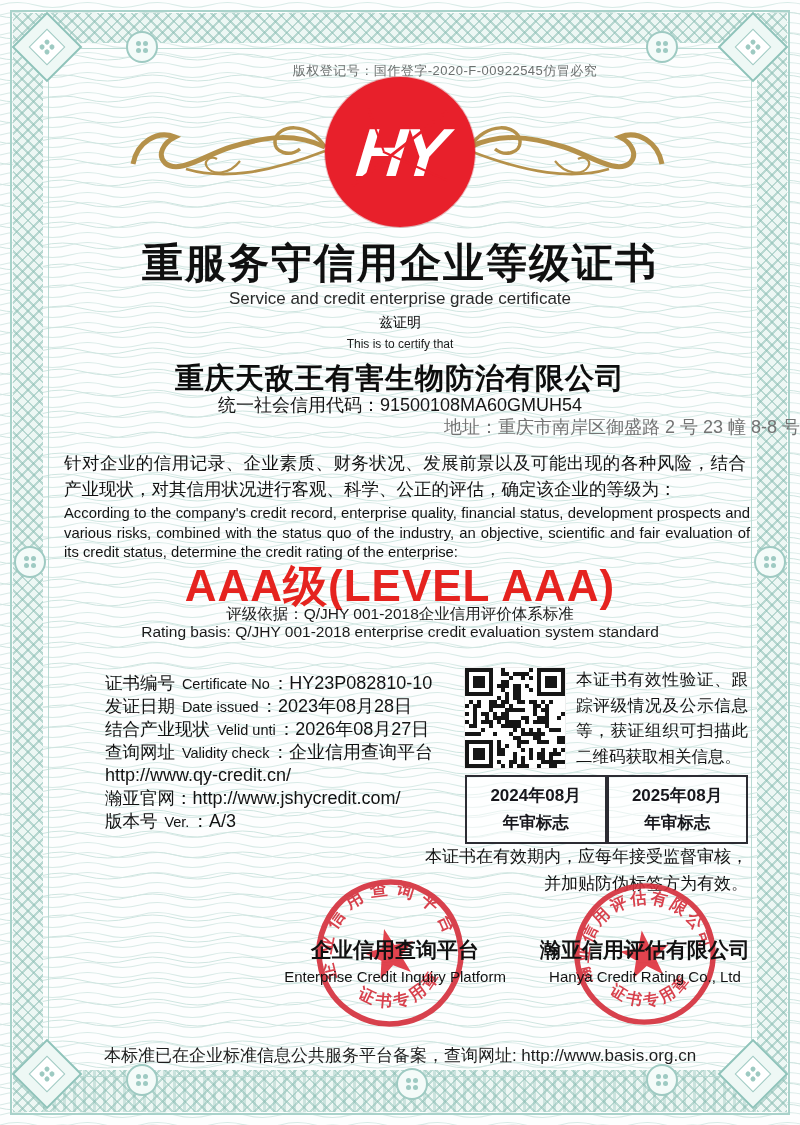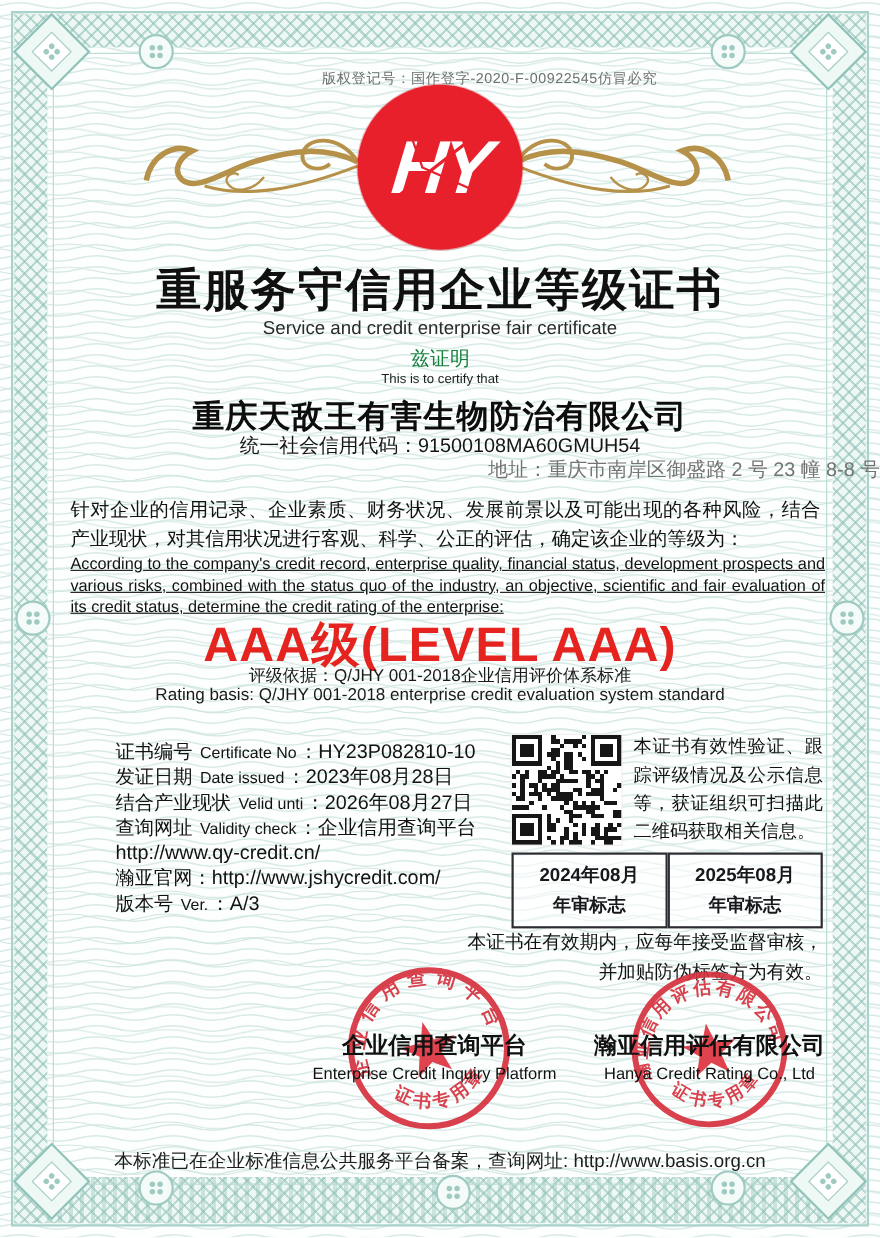--- a/index.html
+++ b/index.html
@@ -46,31 +46,31 @@
     box-shadow:0 0 0 1px rgba(200,20,30,.3);}
   #logo .hy{color:#fff;font-weight:900;font-style:italic;font-size:68px;
     letter-spacing:-4px;transform:skewX(-6deg);line-height:1;}
   .crack{position:absolute;background:#e8202b;z-index:5;}
   .crack1{width:120px;height:3px;left:15px;top:70px;transform:rotate(-38deg);}
   .crack2{width:70px;height:2px;left:55px;top:88px;transform:rotate(24deg);}
   .crack3{width:46px;height:2px;left:28px;top:52px;transform:rotate(70deg);}
 
   #title{top:236px;font-size:41px;font-weight:bold;color:#101010;letter-spacing:2px;z-index:3;}
   #subtitle{top:289px;font-size:17px;color:#2a2a2a;z-index:3;}
-  #certify-cn{top:314px;font-size:18px;color:#15803d;z-index:3;}
+  #certify-cn{top:314px;font-size:14px;color:#000000;z-index:3;}
   #certify-en{top:337px;font-size:12px;color:#1c1c1c;z-index:3;}
 
   #company-name{top:359px;font-size:29px;font-weight:bold;color:#0d0d0d;letter-spacing:1px;z-index:3;}
   #credit-code{top:393px;font-size:18px;color:#161616;z-index:3;}
   #address{top:415px;font-size:18px;color:#737373;z-index:3;text-align:right;}
 
   #para-cn{top:450px;left:64px;right:54px;font-size:17.5px;line-height:26px;
     color:#121212;text-align:justify;z-index:3;}
   #para-en{top:504px;left:64px;right:50px;font-size:14.8px;line-height:19.5px;
-    color:#121212;text-align:justify;z-index:3;text-decoration:underline;}
+    color:#121212;text-align:justify;z-index:3;}
 
   #grade{top:557px;font-size:44px;font-weight:bold;color:#e5231f;letter-spacing:1px;z-index:3;}
   #basis-cn{top:604px;font-size:15.5px;color:#1a1a1a;z-index:3;}
   #basis-en{top:623px;font-size:15.5px;color:#1a1a1a;z-index:3;}
 
   
   #info{top:672px;left:64px;width:395px;z-index:3;color:#121212;margin-left:41px;}
   .info-row{height:23px;line-height:23px;white-space:nowrap;font-size:17.5px;}
   .info-row .en{font-size:14.5px;margin:0 2px;}
   .info-row .val{font-size:18px;}
@@ -190,21 +190,21 @@
   </svg>
 
   <div id="logo" class="abs">
     <span class="hy">HY</span>
     <span class="crack crack1"></span>
     <span class="crack crack2"></span>
     <span class="crack crack3"></span>
   </div>
 
   <div id="title" class="abs ctr">重服务守信用企业等级证书</div>
-  <div id="subtitle" class="abs ctr">Service and credit enterprise fair certificate</div>
+  <div id="subtitle" class="abs ctr">Service and credit enterprise grade certificate</div>
   <div id="certify-cn" class="abs ctr">兹证明</div>
   <div id="certify-en" class="abs ctr">This is to certify that</div>
 
   <div id="company-name" class="abs ctr">重庆天敌王有害生物防治有限公司</div>
   <div id="credit-code" class="abs ctr">统一社会信用代码：91500108MA60GMUH54</div>
   <div id="address" class="abs ctr">地址：重庆市南岸区御盛路 2 号 23 幢 8-8 号</div>
 
   <div id="para-cn" class="abs">针对企业的信用记录、企业素质、财务状况、发展前景以及可能出现的各种风险，结合产业现状，对其信用状况进行客观、科学、公正的评估，确定该企业的等级为：</div>
   <div id="para-en" class="abs">According to the company's credit record, enterprise quality, financial status, development prospects and various risks, combined with the status quo of the industry, an objective, scientific and fair evaluation of its credit status, determine the credit rating of the enterprise:</div>
 

